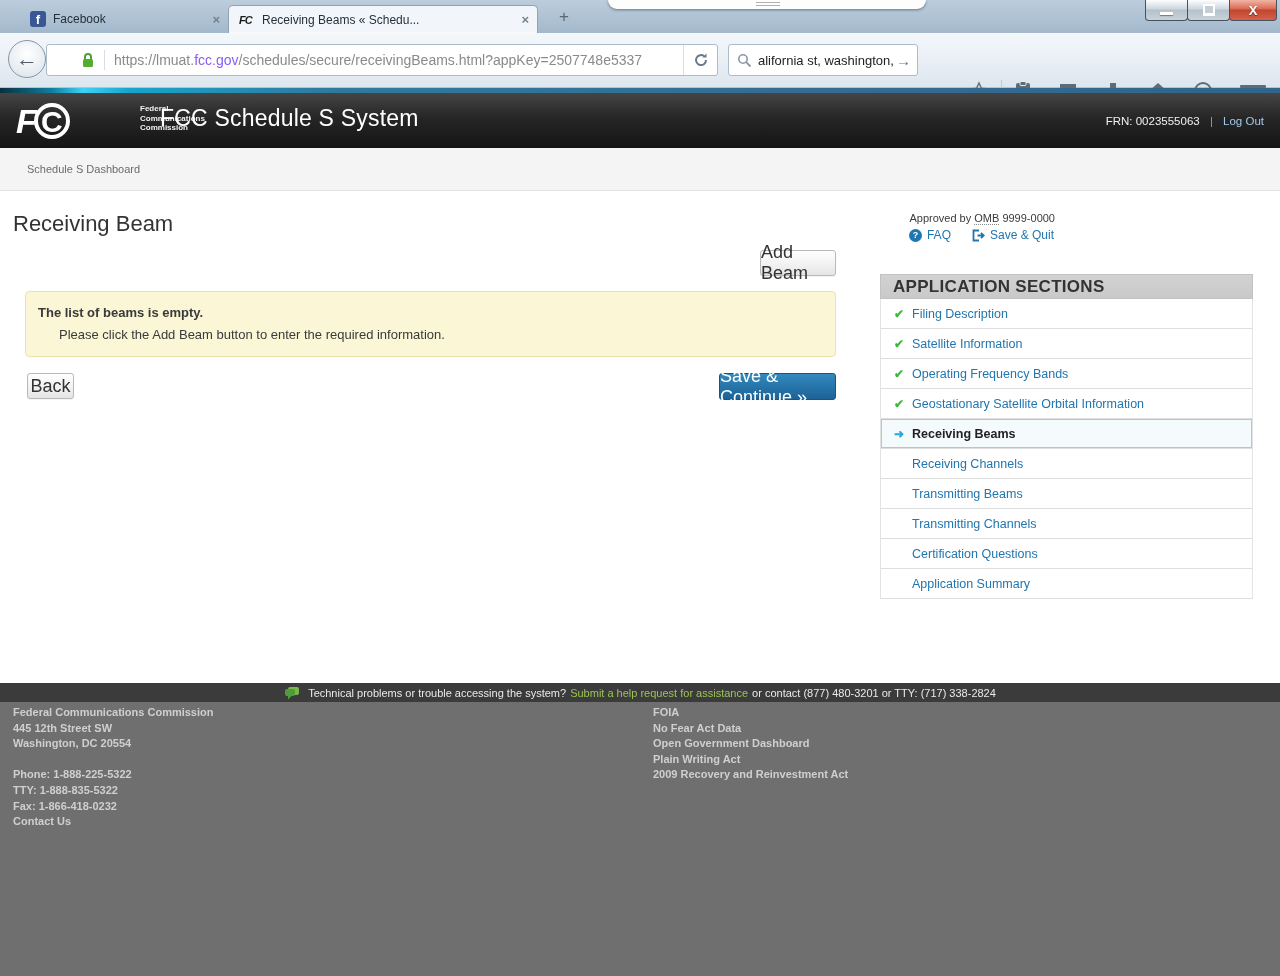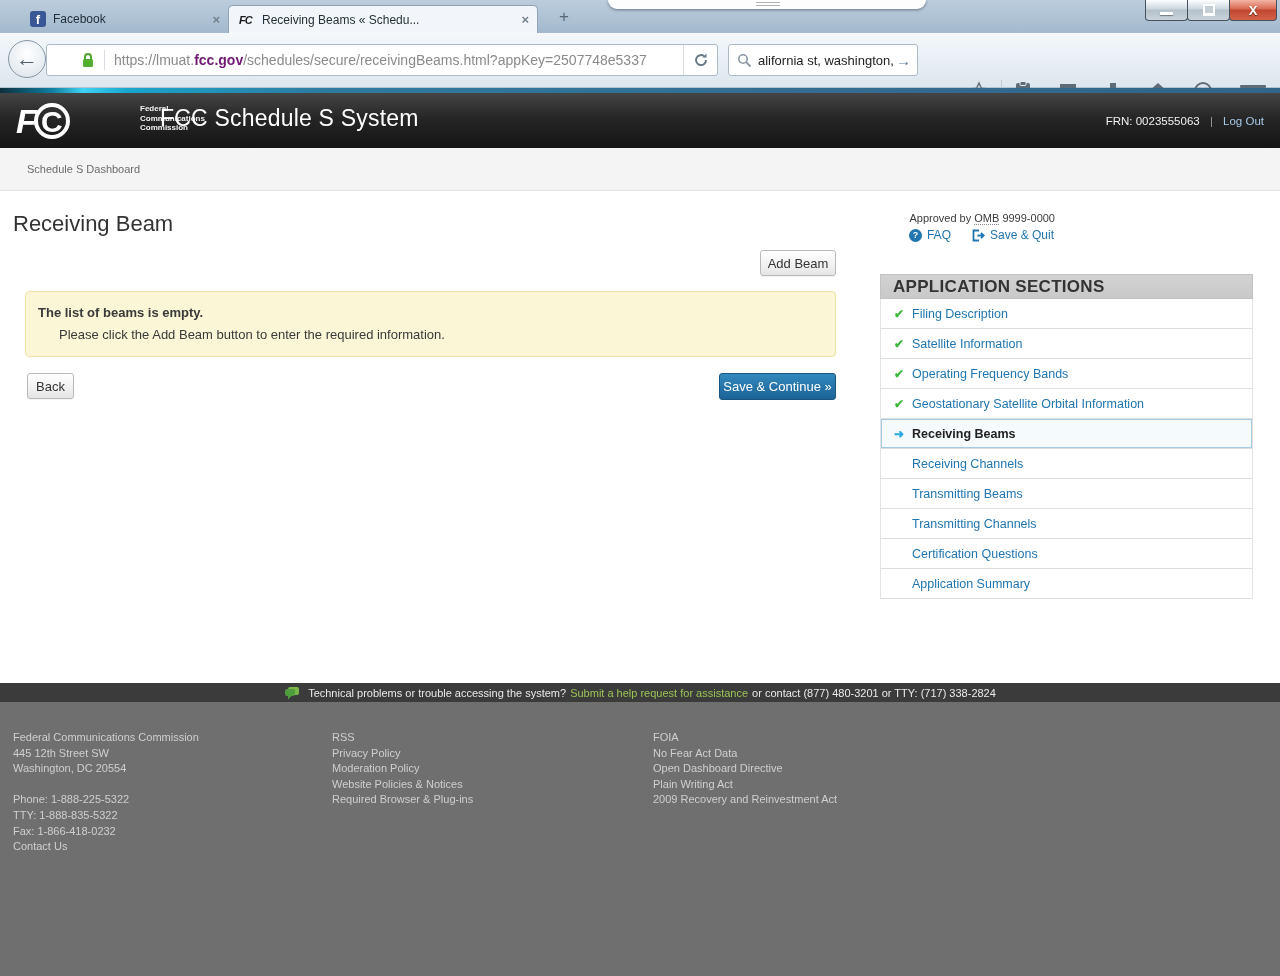--- a/index.html
+++ b/index.html
@@ -42,21 +42,21 @@
     background:linear-gradient(180deg,#f4f8fb 0%,#e7edf4 60%,#dde6ee 100%); border-bottom:1px solid #b4c4d3; }
   #back-btn { position:absolute; left:8px; top:7px; width:38px; height:38px; border-radius:50%;
     background:radial-gradient(circle at 50% 35%, #ffffff 0%, #e9eef3 60%, #d7dfe7 100%);
     border:1px solid #8796a4; display:flex; align-items:center; justify-content:center;
     font-size:22px; font-weight:bold; color:#555f69; z-index:3; }
   #urlbar { position:absolute; left:46px; top:11px; width:672px; height:32px; background:#fff;
     border:1px solid #aebbc8; border-radius:3px; display:flex; align-items:center; padding-left:34px; }
   #lock-icon { width:14px; height:16px; margin-right:9px; flex:0 0 auto; }
   .url-divider { width:1px; height:20px; background:#d7dde3; margin-right:9px; }
   #url-text { font-size:14px; color:#8a8a8a; white-space:nowrap; overflow:hidden; flex:1; }
-  #url-text .domain { color:#701a75; font-weight:bold; }
+  #url-text .domain { color:#8b5cf6; font-weight:normal; }
   #reload-btn { flex:0 0 auto; width:34px; height:30px; border-left:1px solid #d7dde3; display:flex;
     align-items:center; justify-content:center; }
   #searchbox { position:absolute; left:728px; top:11px; width:190px; height:32px; background:#fff;
     border:1px solid #aebbc8; border-radius:3px; display:flex; align-items:center; padding:0 6px 0 8px; }
   #search-input { border:none; outline:none; flex:1; font-size:13px; color:#222; min-width:0;
     font-family:"Liberation Sans", sans-serif; background:transparent; }
   #search-go { color:#5f7c99; font-size:15px; margin-left:2px; }
   #nav-icons { position:absolute; left:968px; top:47px; display:flex; align-items:center; }
   .nav-icon { width:22px; height:22px; margin-right:23px; display:flex; align-items:center; justify-content:center; }
   .nav-sep { width:1px; height:22px; background:#bfcbd6; margin:0 10px 0 -12px; }
@@ -82,21 +82,21 @@
   #content { position:absolute; left:0; top:103px; width:1068px; height:492px; background:#fff; }
   #page-title { position:absolute; left:13px; top:20px; font-size:22px; font-weight:400; color:#333; }
   #approved { position:absolute; right:13px; top:21px; font-size:11px; color:#3b3b3b; }
   #approved .dotted { border-bottom:1px dotted #8a8a8a; }
   #meta-links { position:absolute; right:14px; top:37px; font-size:12px; display:flex; align-items:center; }
   .meta-link { color:#2076b0; display:flex; align-items:center; margin-left:20px; }
   #faq-badge { width:13px; height:13px; border-radius:50%; background:#2076b0; color:#fff; font-size:9px;
     font-weight:bold; text-align:center; line-height:13px; margin-right:5px; }
   #savequit-icon { margin-right:5px; display:flex; }
 
-  .btn { display:flex; align-items:center; justify-content:center; font-size:13px; border-radius:3px; }
+  .btn { display:flex; align-items:center; justify-content:center; font-size:18px; border-radius:3px; }
   .btn-default { background:linear-gradient(180deg,#ffffff 0%,#eeeeee 70%,#e4e4e4 100%);
     border:1px solid #b9b9b9; color:#333; box-shadow:0 1px 1px rgba(0,0,0,.05); }
   #add-beam-btn { position:absolute; left:760px; top:59px; width:76px; height:26px; }
   #back-page-btn { position:absolute; left:27px; top:182px; width:47px; height:26px; }
   #save-continue-btn { position:absolute; left:719px; top:182px; width:117px; height:27px;
     background:linear-gradient(180deg,#3389bd 0%,#2573a8 55%,#1d6397 100%);
     border:1px solid #1a557f; color:#fff; }
   #alert-box { position:absolute; left:25px; top:100px; width:811px; height:66px;
     background:#fbf6d5; border:1px solid #ece3a8; border-radius:4px; padding:13px 28px 0 12px; }
   #alert-title { font-size:13px; font-weight:bold; color:#3a3a3a; }
@@ -116,21 +116,21 @@
   .side-row.current .side-icon { color:#29a8e0; font-weight:bold; }
   .side-row.current .side-label { color:#222; font-weight:bold; }
 
   #helpbar { position:absolute; left:0; top:595px; width:1280px; height:19px; background:#3b3b3b;
     display:flex; align-items:center; justify-content:center; font-size:11px; color:#eaeaea; }
   #helpbar-icon { margin-right:8px; display:flex; }
   #help-link { color:#9cc356; margin:0 4px; }
 
   #footer { position:absolute; left:0; top:614px; width:1280px; height:274px; background:#6f6f6f;
     font-size:11px; color:#cfcfcf; }
-  .foot-col { position:absolute; top:28px; line-height:15.6px; }
+  .foot-col { position:absolute; top:3px; line-height:15.6px;font-weight:bold; }
   #foot-col1 { left:13px; } #foot-col2 { left:332px; } #foot-col3 { left:653px; }
   .foot-line { white-space:nowrap; min-height:15.6px; }
   .foot-link { color:#cfcfcf; }
 </style>
 </head>
 <body>
 
 <div id="window">
 
   <div id="tabbar">
@@ -351,30 +351,23 @@
       <div class="foot-col" id="foot-col1">
           <div class="foot-line">Federal Communications Commission</div>
           <div class="foot-line">445 12th Street SW</div>
           <div class="foot-line">Washington, DC 20554</div>
           <div class="foot-line">&nbsp;</div>
           <div class="foot-line">Phone: 1-888-225-5322</div>
           <div class="foot-line">TTY: 1-888-835-5322</div>
           <div class="foot-line">Fax: 1-866-418-0232</div>
           <div class="foot-line foot-link">Contact Us</div>
         </div>
-      <div class="foot-col" id="foot-col2">
-          <div class="foot-line foot-link">RSS</div>
-          <div class="foot-line foot-link">Privacy Policy</div>
-          <div class="foot-line foot-link">Moderation Policy</div>
-          <div class="foot-line foot-link">Website Policies &amp; Notices</div>
-          <div class="foot-line foot-link">Required Browser &amp; Plug-ins</div>
-        </div>
       <div class="foot-col" id="foot-col3">
           <div class="foot-line foot-link">FOIA</div>
           <div class="foot-line foot-link">No Fear Act Data</div>
-          <div class="foot-line foot-link">Open Dashboard Directive</div>
+          <div class="foot-line foot-link">Open Government Dashboard</div>
           <div class="foot-line foot-link">Plain Writing Act</div>
           <div class="foot-line foot-link">2009 Recovery and Reinvestment Act</div>
         </div>
     </div>
   </div>
 
 </div>
 
 </body></html>

